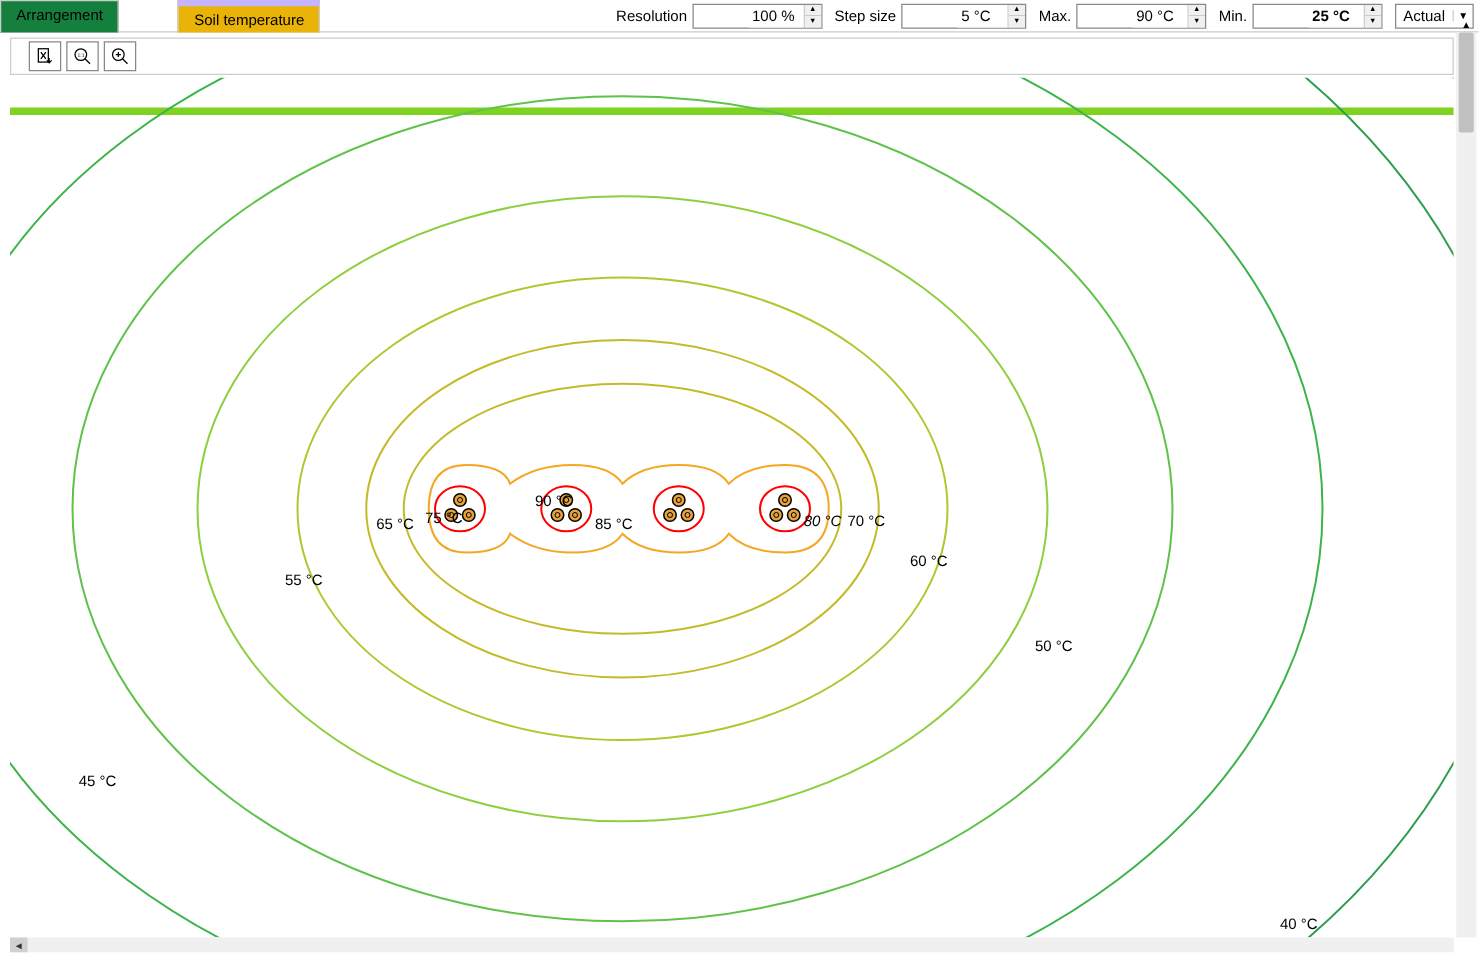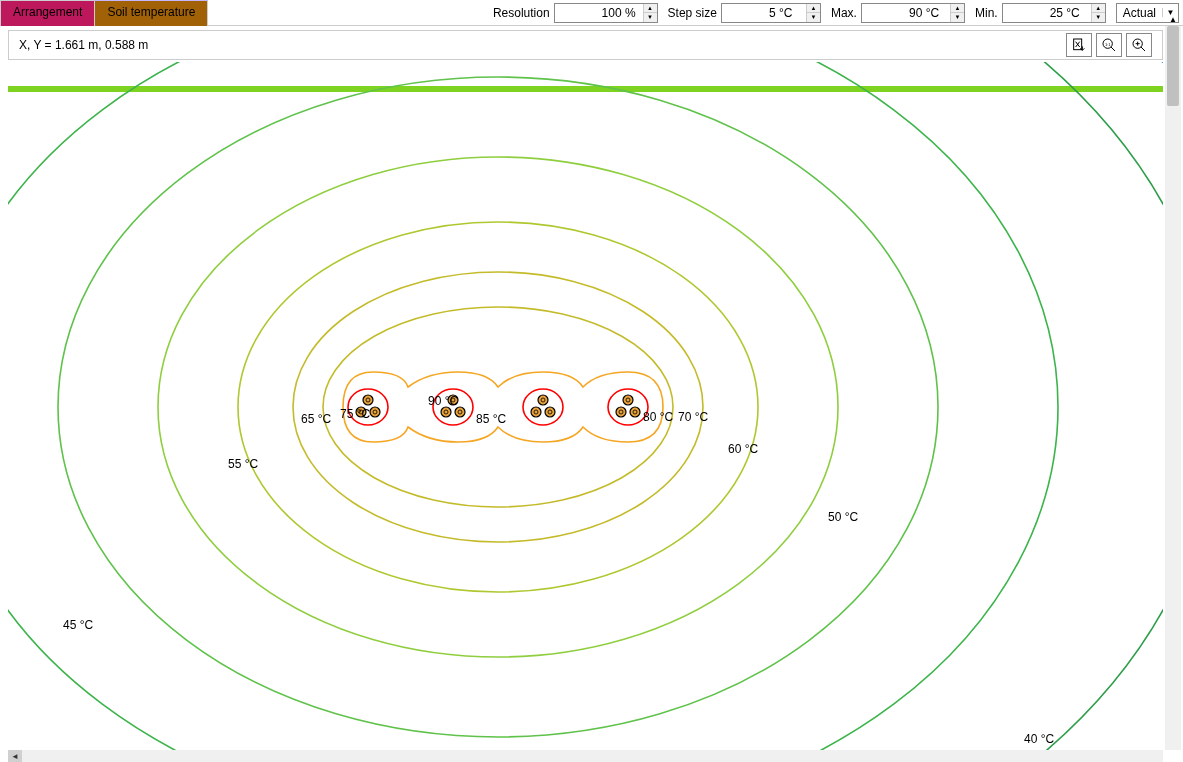--- a/index.html
+++ b/index.html
@@ -22,29 +22,30 @@
     padding: 0;
   }
   .tabs {
     display: flex;
     height: 26px;
   }
   .tab {
     padding: 4px 12px;
     border: 1px solid #ccc;
     border-bottom: none;
-    background: #be185d;
+    background: #15803d;
     cursor: pointer;
     margin-right: -1px;
   }
   .tab.active {
-    background: #a16207;
-    border-top: 1px solid #c4b5fd;
+    background: #eab308;
+    border-top: 5px solid #c4b5fd;
     position: relative;
     z-index: 2;
+    margin-left: 48px;
   }
   .spacer { flex: 1; }
   .ctrl-label {
     margin-left: 10px;
     margin-right: 4px;
   }
   .spinbox {
     display: inline-flex;
     align-items: center;
     border: 1px solid #888;
@@ -233,35 +234,34 @@
   <div class="spinbox">
     <input style="width: 44px;" value="90 °C">
     <div class="spin-btns">
       <div>▲</div>
       <div>▼</div>
     </div>
   </div>
 
   <span class="ctrl-label">Min.</span>
   <div class="spinbox">
-    <input style="width: 44px;" value="25 °C">
+    <input style="width: 44px; font-weight: bold;" value="25 °C">
     <div class="spin-btns">
       <div>▲</div>
       <div>▼</div>
     </div>
   </div>
 
   <div class="dropdown">
     <span>Actual</span>
     <span class="dd-arrow">▼</span>
   </div>
 </div>
 
 <div class="infobar">
-  <span class="coord">X, Y = 1.661 m, 0.588 m</span>
   <div class="icon-btn" title="Export">
     <svg viewBox="0 0 24 24">
       <rect x="4" y="3" width="12" height="16" fill="none" stroke="#000" stroke-width="1.5"></rect>
       <path d="M7 7 l6 8 M13 7 l-6 8" stroke="#000" stroke-width="1.5" fill="none"></path>
       <path d="M17 14 l0 6 M14 17 l3 3 l3 -3" stroke="#000" stroke-width="1.5" fill="none"></path>
     </svg>
   </div>
   <div class="icon-btn" title="1:1">
     <svg viewBox="0 0 24 24">
       <circle cx="10" cy="10" r="7" fill="none" stroke="#000" stroke-width="1.5"></circle>
@@ -323,21 +323,21 @@
       <circle cx="627" cy="350" r="2" fill="none" stroke="#000" stroke-width="0.8"></circle>
     </svg>
 <div class="iso-label" style="left: 1016px; top: 670px;">40 °C</div>
     <div class="iso-label" style="left: 55px; top: 530px; margin-top: 26px;">45 °C</div>
     <div class="iso-label" style="left: 820px; top: 448px;">50 °C</div>
     <div class="iso-label" style="left: 220px; top: 395px;">55 °C</div>
     <div class="iso-label" style="left: 720px; top: 380px;">60 °C</div>
     <div class="iso-label" style="left: 293px; top: 350px;">65 °C</div>
     <div class="iso-label" style="left: 670px; top: 348px;">70 °C</div>
     <div class="iso-label" style="left: 332px; top: 345px;">75 °C</div>
-    <div class="iso-label" style="left: 635px; top: 348px;">80 °C</div>
+    <div class="iso-label" style="left: 635px; top: 348px; font-style: italic;">80 °C</div>
     <div class="iso-label" style="left: 468px; top: 350px;">85 °C</div>
     <div class="iso-label" style="left: 420px; top: 332px;">90 °C</div>
   </div>
 
 <div class="v-scrollbar">
   <div class="arrow" style="top:-14px">▲</div>
   <div class="thumb"></div>
 </div>
 <div class="h-scrollbar">
   <div class="arrow" style="left:0">◄</div>

